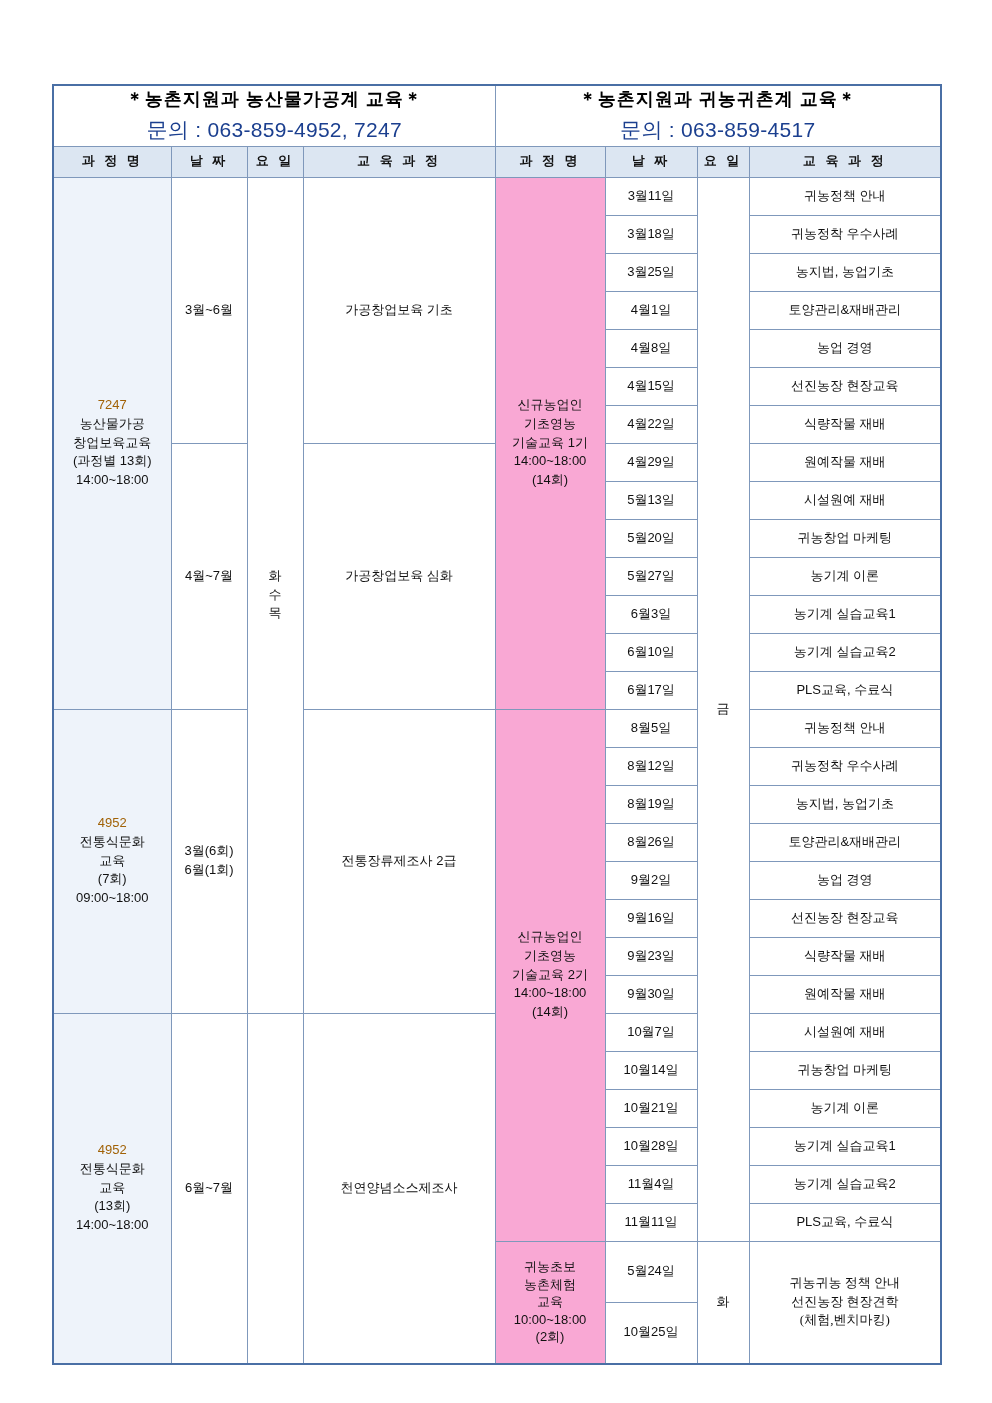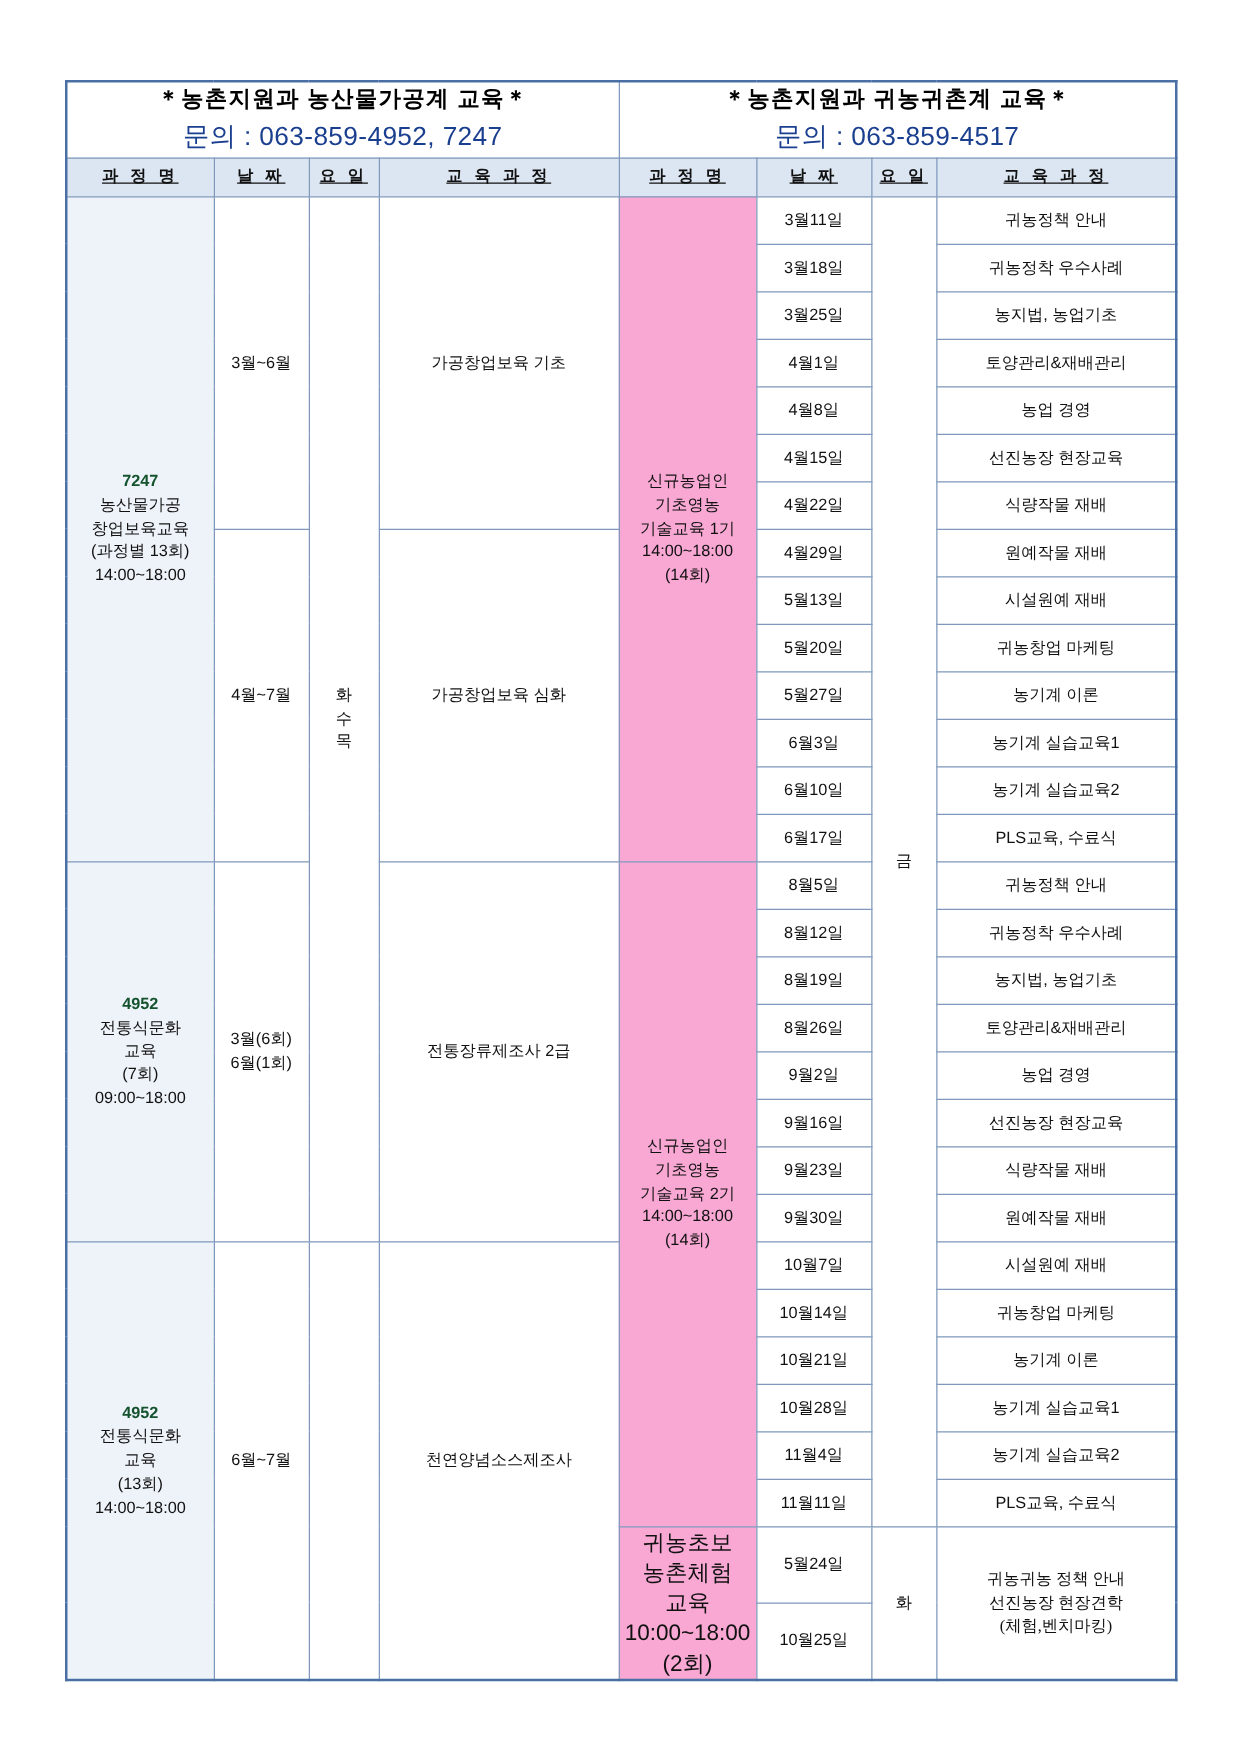--- a/index.html
+++ b/index.html
@@ -11,21 +11,21 @@
     width: 992px;
     height: 1403px;
     font-family: "Liberation Sans", sans-serif;
     color: #000000;
   }
   .page {
     position: relative;
     width: 992px;
     height: 1403px;
     box-sizing: border-box;
-    padding: 64px 52px 0 52px;
+    padding: 84px 52px 0 52px;
   }
   table.sched {
     border-collapse: collapse;
     table-layout: fixed;
     width: 888px;
     border: 2px solid #4a6fa5;
   }
   table.sched td, table.sched th {
     border: 1px solid #7f98bb;
     padding: 0;
@@ -54,47 +54,46 @@
     letter-spacing: 0.3px;
   }
   
   .hdr {
     background: #dce6f2;
     font-size: 14px;
     font-weight: bold;
     letter-spacing: 3px;
     height: 30px;
     color: #1a1a1a;
-    text-decoration: underline;
   }
   
   .course-name {
     background: #eef3fa;
     padding: 8px 4px;
     line-height: 1.62;
     font-size: 13.5px;
   }
   .course-name .num {
-    color: #14532d;
-    font-weight: bold;
+    color: #a16207;
+    font-weight: normal;
   }
   .vert {
     letter-spacing: 0;
     line-height: 1.9;
     font-size: 14px;
   }
   .vert span { display: block; }
   .date-cell { font-size: 13px; }
   .right-course {
     background: #f9a8d4;
     line-height: 1.6;
     font-size: 13.5px;
     padding: 6px 3px;
   }
-  .right-course.compact { line-height: 1.35; font-size: 18px; }
+  .right-course.compact { line-height: 1.35; font-size: 13px; }
   .rdate { font-size: 12.5px; height: 37px; margin-left: 28px; }
   .rproc { font-size: 13px; height: 37px; }
   .dayg { font-size: 14px; }
   .multiline { line-height: 1.35; font-size: 12.5px; font-family: Liberation Serif, serif; }
 </style>
 </head>
 <body>
 
 <div class="page">
   <table class="sched">

